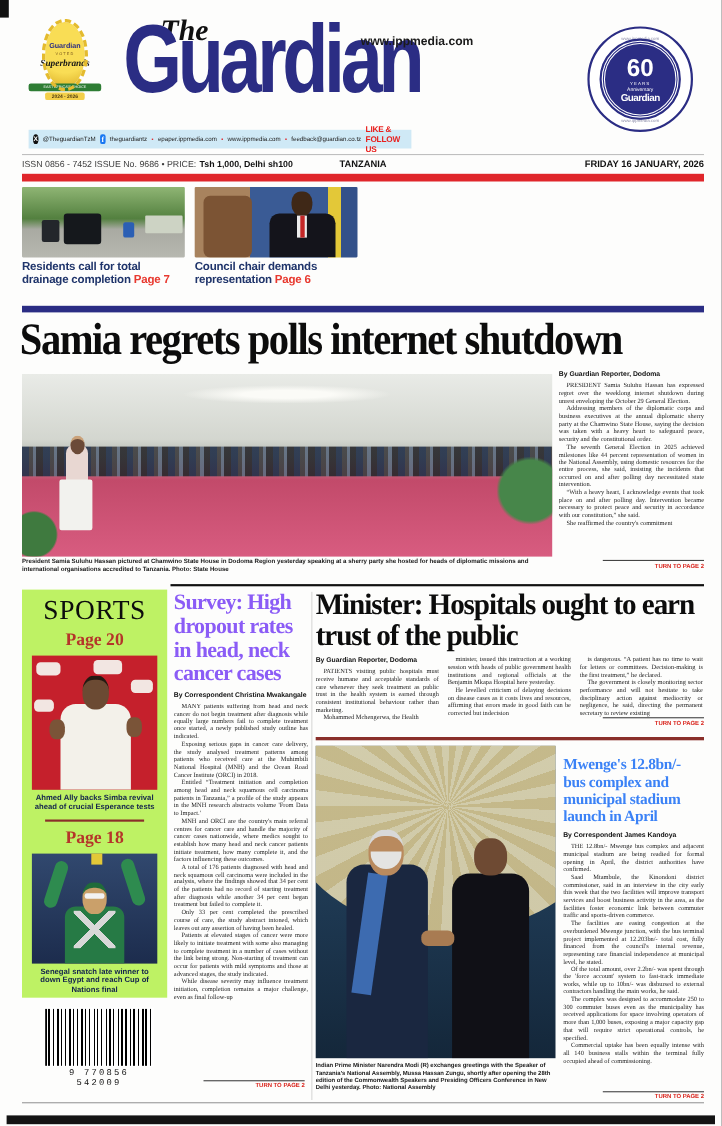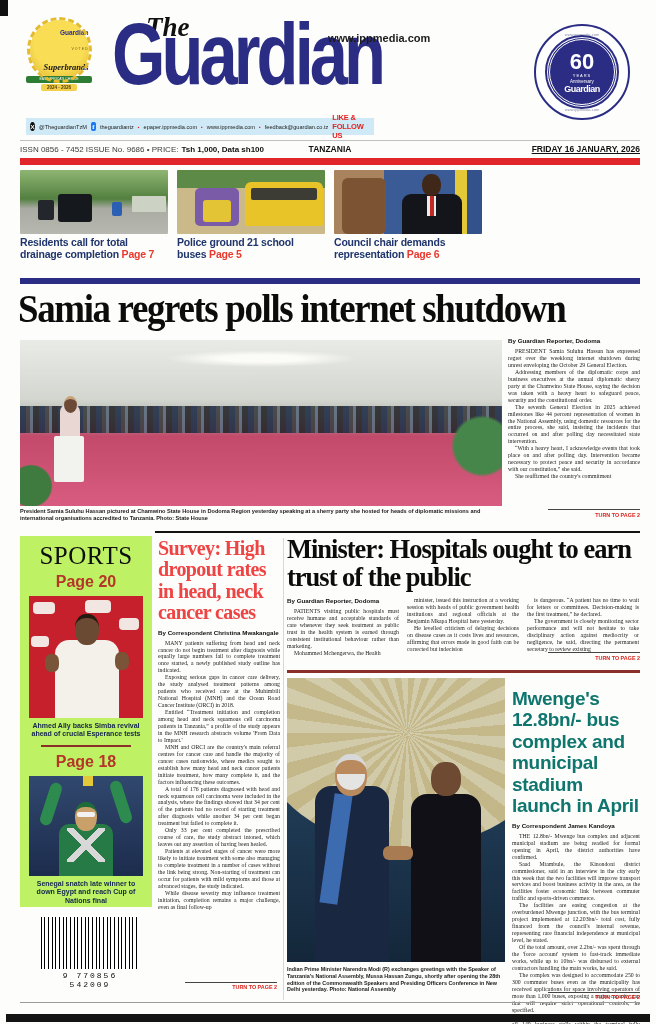--- a/index.html
+++ b/index.html
@@ -3,23 +3,23 @@
 <meta charset="utf-8">
 <style>
   html,body{margin:0;padding:0;background:#888;}
   .page{position:relative;width:656px;height:1024px;background:#fdfdfc;margin:0 auto;
         font-family:"Liberation Sans",sans-serif;overflow:hidden;}
   .abs{position:absolute;}
   .corner-mark{left:0;top:0;width:8px;height:16px;background:#111;}
 
   
   .sb-badge{left:26px;top:20px;width:66px;height:88px;text-align:center;}
-  .sb-circle{width:59px;height:60px;margin:0 auto;border-radius:50%;
+  .sb-circle{width:36px;height:60px;margin:0 auto;border-radius:50%;
              background:radial-gradient(circle at 50% 40%,#f9dd55 55%,#d9ab22 100%);
-             outline:3px dashed #e4bb2e;display:flex;flex-direction:column;justify-content:center;align-items:flex-end;gap:10px;}
+             outline:3px dashed #e4bb2e;display:flex;flex-direction:column;justify-content:center;align-items:center;}
   .sb-brand{font-size:6.5px;font-weight:bold;color:#2b2d84;}
   .sb-voted{font-size:3.5px;letter-spacing:1px;color:#7a571a;margin:1px 0;}
   .sb-name{font-family:"Liberation Serif",serif;font-style:italic;font-weight:bold;font-size:8.5px;color:#161616;}
   .sb-ribbon{margin:-4px auto 0;width:66px;background:#2e7d34;color:#fff;font-size:3.4px;line-height:7px;border-radius:2px;}
   .sb-years{font-size:4.5px;font-weight:bold;color:#4c3a10;background:#f3cf4a;width:36px;margin:1px auto 0;border-radius:2px;line-height:7px;}
 
   .logo-the{left:146px;top:12px;font-family:"Liberation Serif",serif;font-style:italic;font-weight:bold;
             font-size:27px;color:#101010;}
   .logo-main{left:112px;top:8px;font-size:88px;font-weight:bold;color:#2b2d84;letter-spacing:-5px;
              transform:scaleX(.78);transform-origin:left top;line-height:1.05;}
@@ -44,21 +44,21 @@
           font-family:"Liberation Serif",serif;font-weight:bold;font-size:7px;
           display:flex;align-items:center;justify-content:center;}
   .soc-dot{color:#e0262b;font-size:5px;}
   .soc-cta{margin-left:auto;color:#e8201e;font-weight:bold;font-size:7.5px;letter-spacing:-0.2px;}
 
   .infobar{left:20px;top:140px;width:620px;height:16px;border-top:1px solid #bfbfbf;
            display:flex;align-items:center;font-size:8px;color:#3c3c3c;}
   .issn{font-weight:normal;}
   .price{font-weight:bold;color:#111;margin-left:3px;}
   .country{position:absolute;left:0;right:0;text-align:center;font-weight:bold;color:#111;font-size:8.5px;}
-  .date{margin-left:auto;font-weight:bold;color:#111;font-size:8.5px;text-decoration:underline;}
+  .date{margin-left:auto;font-weight:bold;color:#111;font-size:8.5px;}
   .redbar{left:20px;top:158px;width:620px;height:7px;background:#e0262b;}
 
   
   .teasers{left:20px;top:170px;width:620px;display:flex;gap:9px;}
   .teaser{width:148px;}
   .t-photo{width:148px;height:64px;position:relative;overflow:hidden;border-radius:1px;}
   .t-title{margin-top:3px;font-size:10.5px;font-weight:bold;color:#20356b;line-height:1.14;letter-spacing:-0.2px;}
   .t-page{color:#e8392f;}
   .bluebar{left:20px;top:278px;width:620px;height:6px;background:#2b2d84;}
 
@@ -106,21 +106,21 @@
   .lead-col .paras{height:158px;overflow:hidden;}
   .turn{font-size:5.4px;font-weight:bold;color:#d9251d;text-align:right;width:92px;margin:3px 0 0 auto;
         border-top:1px solid #444;padding-top:1.5px;}
   .lead-caption{left:20px;top:508px;width:482px;font-size:5.6px;font-weight:bold;color:#1a1a1a;line-height:1.25;}
 
   .mid-rule{left:155px;top:531px;width:485px;height:2px;background:#111;}
 
   
   .sports{left:20px;top:536px;width:132px;height:371px;background:#bef264;box-sizing:border-box;padding:6px 9px;}
   .sports-title{font-family:"Liberation Serif",serif;font-size:25px;color:#0d0d0d;text-align:center;letter-spacing:.5px;}
-  .sports-page{font-family:Liberation Sans, sans-serif;font-weight:bold;font-size:16px;color:#b5352a;text-align:center;margin:3px 0 5px;}
+  .sports-page{font-family:Liberation Serif, serif;font-weight:bold;font-size:16px;color:#b5352a;text-align:center;margin:3px 0 5px;}
   .sp-photo1{position:relative;width:114px;height:122px;overflow:hidden;background:#c5202c;margin:0 auto;}
   .sp-photo1 .blob{position:absolute;background:#f4f1ec;border-radius:4px;opacity:.95;}
   .sp-photo1 .b1{left:4px;top:6px;width:22px;height:12px;}  .sp-photo1 .b2{left:56px;top:4px;width:26px;height:13px;}
   .sp-photo1 .b3{left:90px;top:22px;width:20px;height:12px;} .sp-photo1 .b4{left:2px;top:40px;width:18px;height:11px;}
   .sp-photo1 .head{position:absolute;left:46px;top:18px;width:24px;height:27px;background:#6b4a33;border-radius:45%;border-top:4px solid #241a12;}
   .sp-photo1 .torso{position:absolute;left:26px;top:44px;width:64px;height:78px;background:#f3f1ea;border-radius:14px 14px 0 0;}
   .sp-photo1 .hl{position:absolute;left:16px;top:58px;width:14px;height:18px;background:#7a5438;border-radius:40%;}
   .sp-photo1 .hr{position:absolute;left:86px;top:56px;width:14px;height:18px;background:#7a5438;border-radius:40%;}
   .sp-caption{font-size:7px;font-weight:bold;color:#13234d;text-align:center;line-height:1.2;margin-top:4px;}
   .sp-rule{width:90px;height:2px;background:#8a2f2a;margin:6px auto;}
@@ -135,21 +135,21 @@
       linear-gradient(-45deg,transparent 44%,#d8d8d8 44% 56%,transparent 56%);}
   .sp-photo2 .flag{position:absolute;left:54px;top:-2px;width:10px;height:12px;background:#e3c838;}
 
   .barcode{left:40px;top:916px;width:100px;text-align:center;}
   .barcode .bars{height:52px;background:repeating-linear-gradient(90deg,#000 0 1.5px,#fff 1.5px 3px,#000 3px 4.5px,#fff 4.5px 7px,#000 7px 8px,#fff 8px 11px);border:1px solid #fff;}
   .barcode .num{font-family:"Liberation Mono",monospace;font-size:8px;letter-spacing:2px;color:#111;margin-top:1px;}
 
   
   .survey{left:158px;top:538px;width:122px;height:462px;border-right:1px solid #d8d8d8;padding-right:3px;}
   .survey-headline{font-family:"Liberation Serif",serif;font-weight:600;font-size:20px;line-height:1.07;
-                   letter-spacing:-0.6px;color:#ef4444;}
+                   letter-spacing:-0.6px;color:#8b5cf6;}
   .survey .byline{margin:5px 0 4px;}
   .survey .paras{height:330px;overflow:hidden;}
   .survey .turn{position:absolute;bottom:10px;right:6px;}
 
   
   .minister{left:287px;top:536px;width:353px;}
   .min-headline{font-family:"Liberation Serif",serif;font-weight:bold;font-size:27px;line-height:1.02;
                 letter-spacing:-1px;color:#0c0c0c;transform:scaleX(.98);transform-origin:left top;}
   .min-cols{display:flex;gap:8px;margin-top:6px;}
   .min-col{width:112px;}
@@ -168,21 +168,21 @@
   .modi .fig1h{position:absolute;left:48px;top:76px;width:32px;height:36px;background:#b98a5e;border-radius:45%;border-top:6px solid #d8d8d8;}
   .modi .beard{position:absolute;left:50px;top:96px;width:28px;height:16px;background:#e4e4e2;border-radius:0 0 14px 14px;}
   .modi .sash{position:absolute;left:40px;top:116px;width:18px;height:110px;background:#3d6bb0;transform:rotate(8deg);}
   .modi .fig2{position:absolute;right:24px;top:116px;width:70px;height:168px;background:#101016;border-radius:16px 16px 0 0;}
   .modi .fig2h{position:absolute;right:44px;top:84px;width:30px;height:34px;background:#6e4a33;border-radius:45%;}
   .modi .hands{position:absolute;left:96px;top:168px;width:30px;height:14px;background:#a87b52;border-radius:6px;}
   .modi-caption{left:287px;top:966px;width:218px;font-size:5.4px;font-weight:bold;color:#1a1a1a;line-height:1.25;}
 
   
   .mwenge{left:512px;top:688px;width:128px;height:312px;}
-  .mw-headline{font-size:19px;font-weight:bold;color:#0f766e;line-height:1.13;letter-spacing:-0.3px;}
+  .mw-headline{font-size:14px;font-weight:bold;color:#3b82f6;line-height:1.13;letter-spacing:-0.3px;font-family:Liberation Serif, serif;}
   .mwenge .byline{margin:5px 0 4px;}
   .mwenge .paras{height:226px;overflow:hidden;}
   .mwenge .turn{position:absolute;bottom:0;right:0;}
 
   .bottom-gray{left:20px;top:1002px;width:620px;height:1px;background:#9a9a9a;}
   .bottom-black{left:6px;top:1014px;width:644px;height:8px;background:#141414;}
 </style>
 </head>
 <body>
 
@@ -223,50 +223,37 @@
     <span>epaper.ippmedia.com</span>
     <span class="soc-dot">▪</span>
     <span>www.ippmedia.com</span>
     <span class="soc-dot">▪</span>
     <span>feedback@guardian.co.tz</span>
     <span class="soc-cta">LIKE &amp; FOLLOW US</span>
   </div>
 
   <div class="abs infobar">
     <span class="issn">ISSN 0856 - 7452  ISSUE No. 9686  •  PRICE:</span>
-    <span class="price">Tsh 1,000, Data sh100</span>
+    <span class="price">Tsh 1,000, Delhi sh100</span>
     <span class="country">TANZANIA</span>
     <span class="date">FRIDAY 16 JANUARY, 2026</span>
   </div>
   <div class="abs redbar"></div>
 
   <div class="abs teasers">
     <div class="teaser">
       <div class="t-photo ph1">
         <div class="veh"></div>
           <div class="veh2"></div>
           <div class="bike"></div>
           <div class="house"></div>
       </div>
       <div class="t-title">
         <span>Residents call for total drainage completion</span>
         <span class="t-page">Page 7</span>
-      </div>
-    </div>
-    <div class="teaser">
-      <div class="t-photo ph3">
-        <div class="bus1">
-            <div class="win"></div>
-          </div>
-          <div class="bus2"></div>
-          <div class="bus2f"></div>
-      </div>
-      <div class="t-title">
-        <span>Police ground 21 school buses</span>
-        <span class="t-page">Page 5</span>
       </div>
     </div>
     <div class="teaser">
       <div class="t-photo ph4">
         <div class="chair"></div>
           <div class="body"></div>
           <div class="head"></div>
           <div class="shirt"></div>
           <div class="tie"></div>
       </div>

